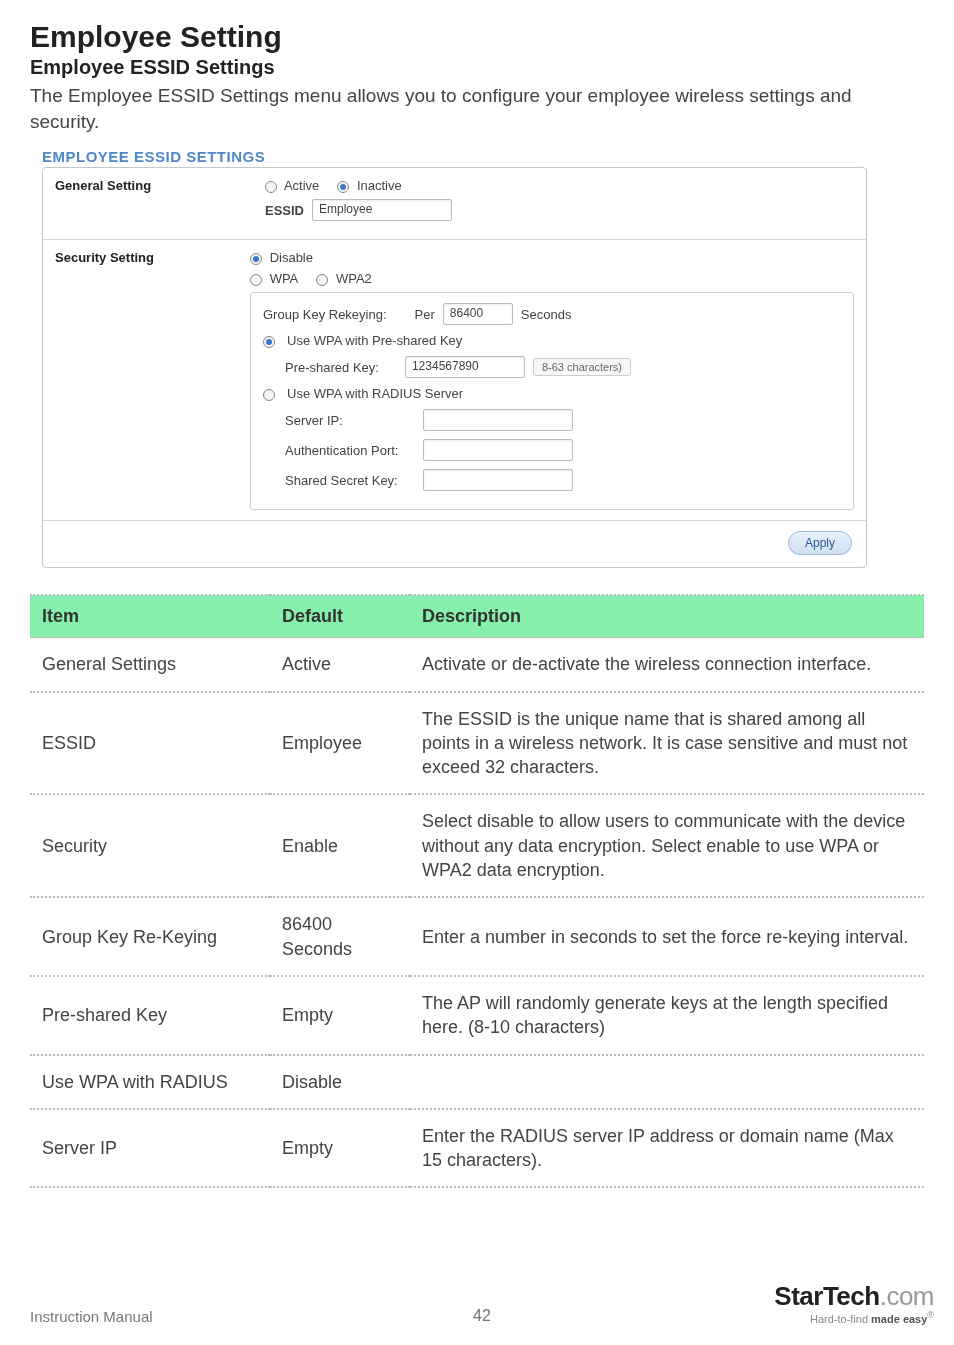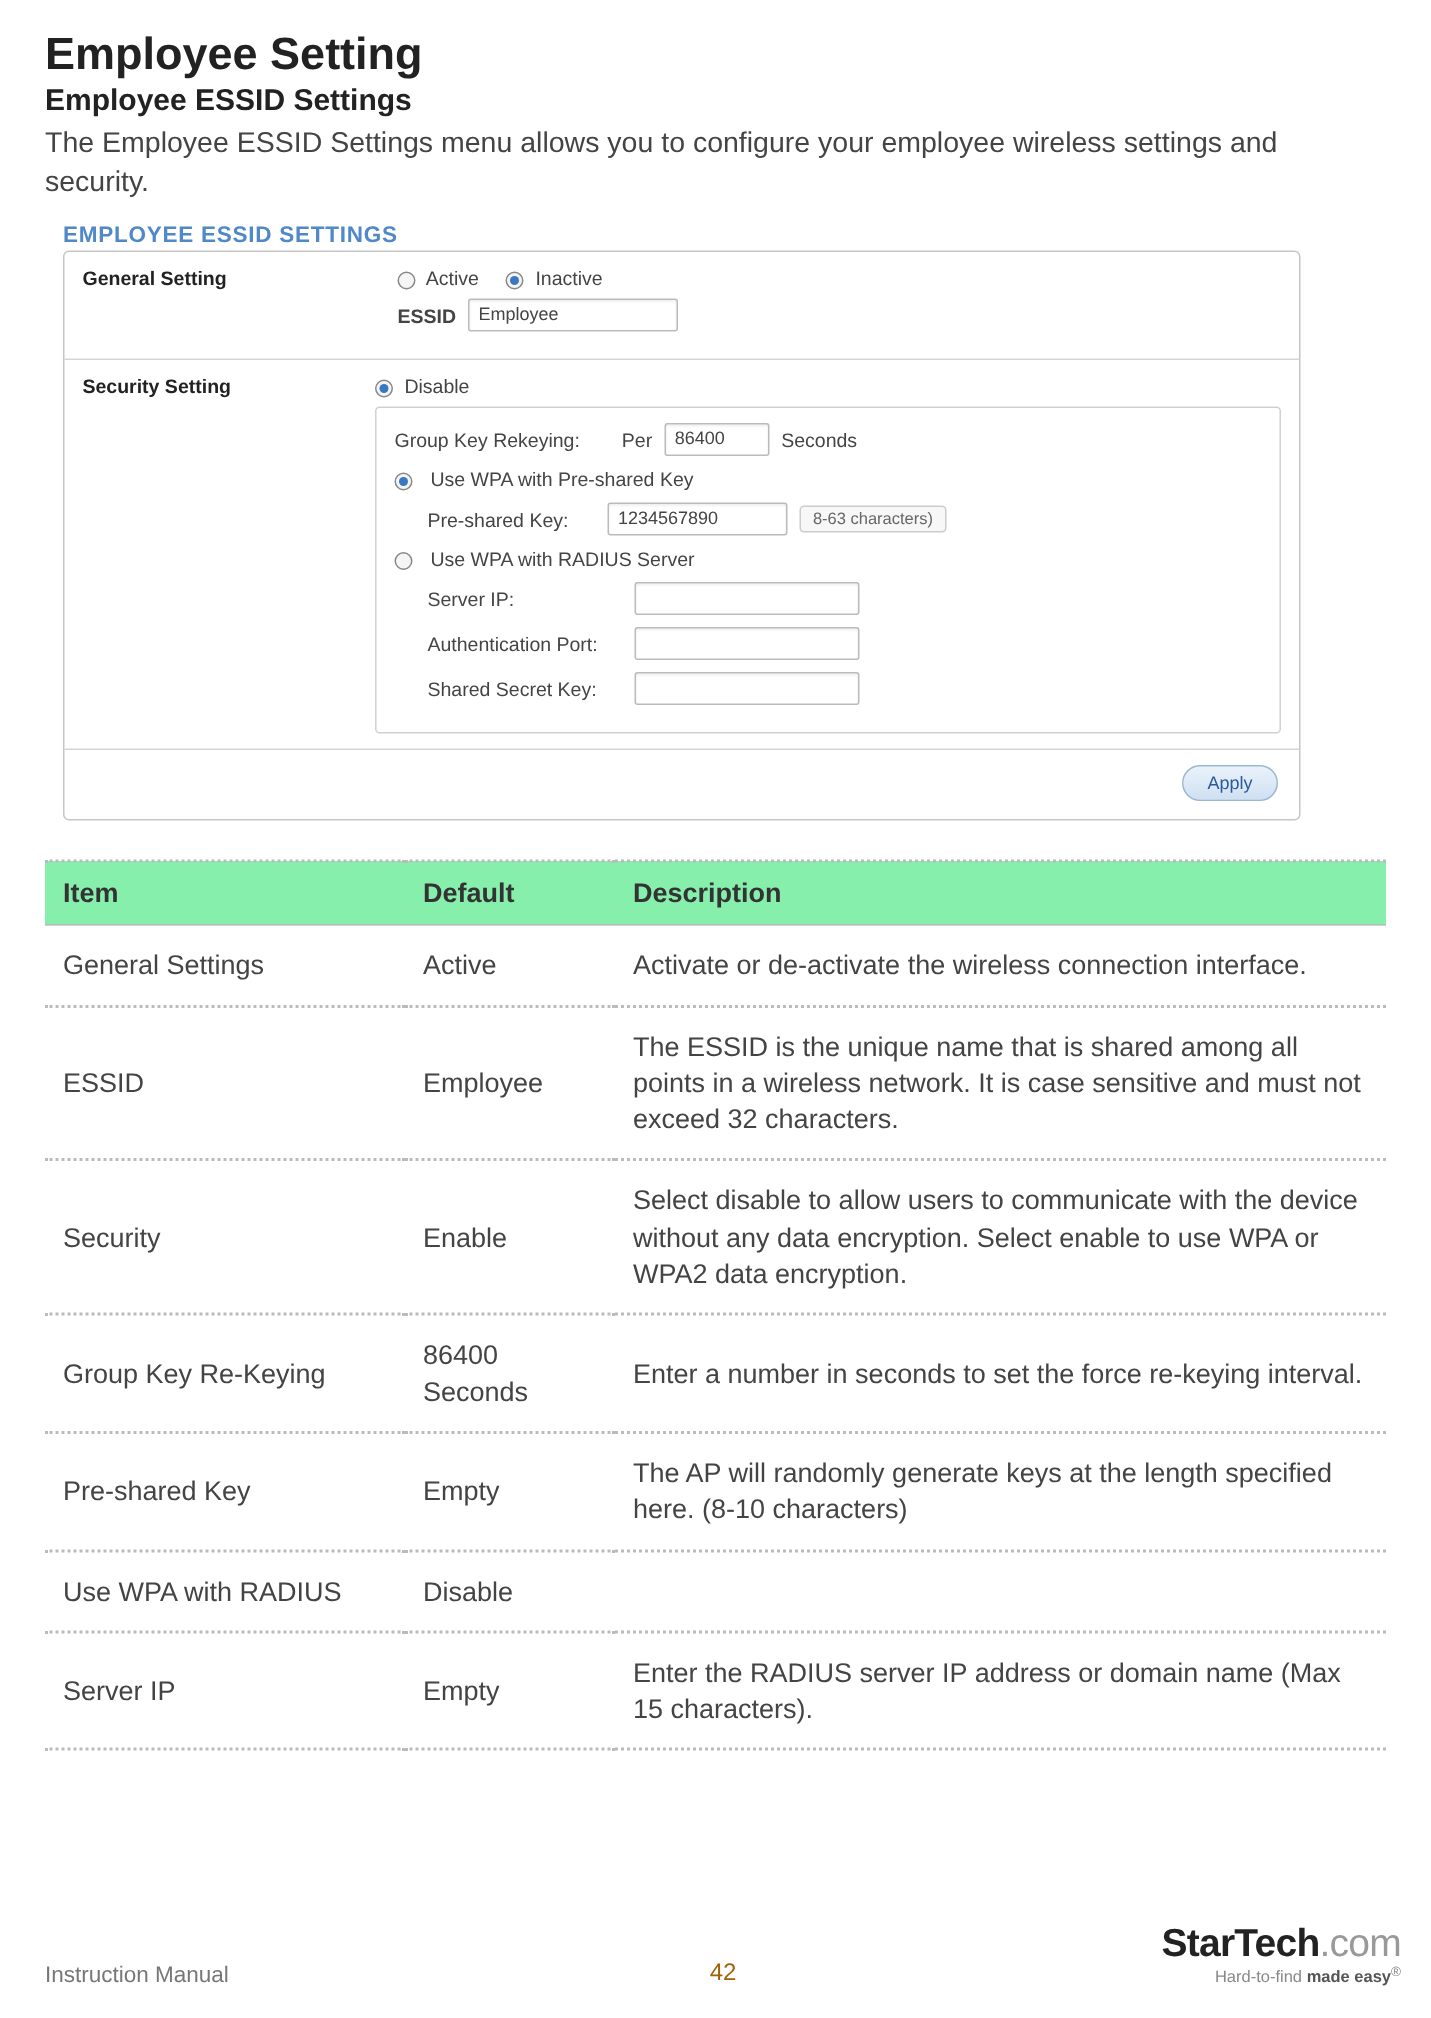--- a/index.html
+++ b/index.html
@@ -128,21 +128,21 @@
   .footer {
     position: absolute;
     bottom: 20px;
     left: 30px;
     right: 20px;
     display: flex;
     justify-content: space-between;
     align-items: flex-end;
   }
   .footer-left { color:#777; font-size: 15px; }
-  .footer-center { position:absolute; left:50%; transform:translateX(-50%); bottom:0; color:#a16207; font-size:16px; }
+  .footer-center { position:absolute; left:50%; transform:translateX(-50%); bottom:0; color:#737373; font-size:16px; }
   .footer-right { text-align:right; }
   .brand-main { font-weight:700; font-size:26px; color:#222; font-family: Arial, sans-serif; letter-spacing:-0.5px;}
   .brand-main .light { color:#999; font-weight:400; }
   .brand-tag { font-size:11px; color:#888; display:block; margin-top:-2px; text-align:right; }
   .brand-tag .bold { font-weight:700; color:#555; }
   .brand-tag .reg { font-size:9px; vertical-align: super; }
 </style>
 </head>
 <body>
 
@@ -165,20 +165,24 @@
         <span class="text-input" style="width:140px">Employee</span>
       </div>
     </div>
   </div>
 
   <div class="panel-row">
     <div class="panel-label">Security Setting</div>
     <div class="panel-content">
       <div class="radio-line">
         <span><span class="radio selected"></span> <span>Disable</span></span>
+      </div>
+      <div class="radio-line">
+        <span><span class="radio"></span> <span>WPA</span></span>
+        <span><span class="radio"></span> <span>WPA2</span></span>
       </div>
 
       <div class="inner-box">
         <div class="field-row">
           <span>Group Key Rekeying:</span>
           <span style="margin-left:20px">Per</span>
           <span class="text-input" style="width:70px">86400</span>
           <span>Seconds</span>
         </div>
         <div class="field-row">

